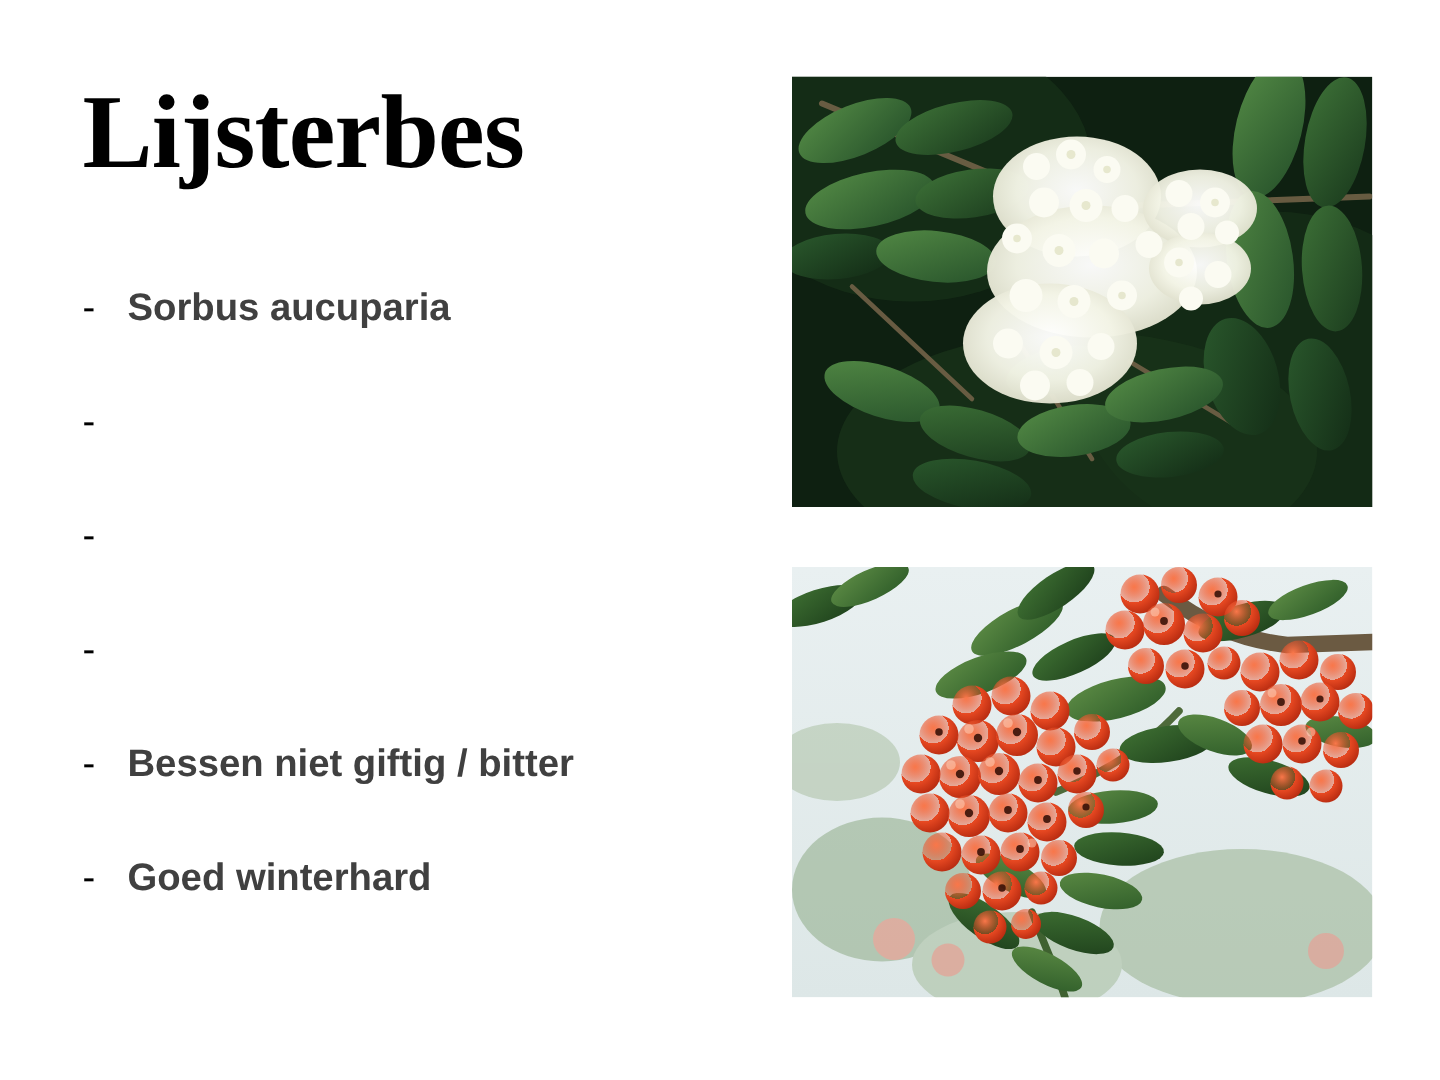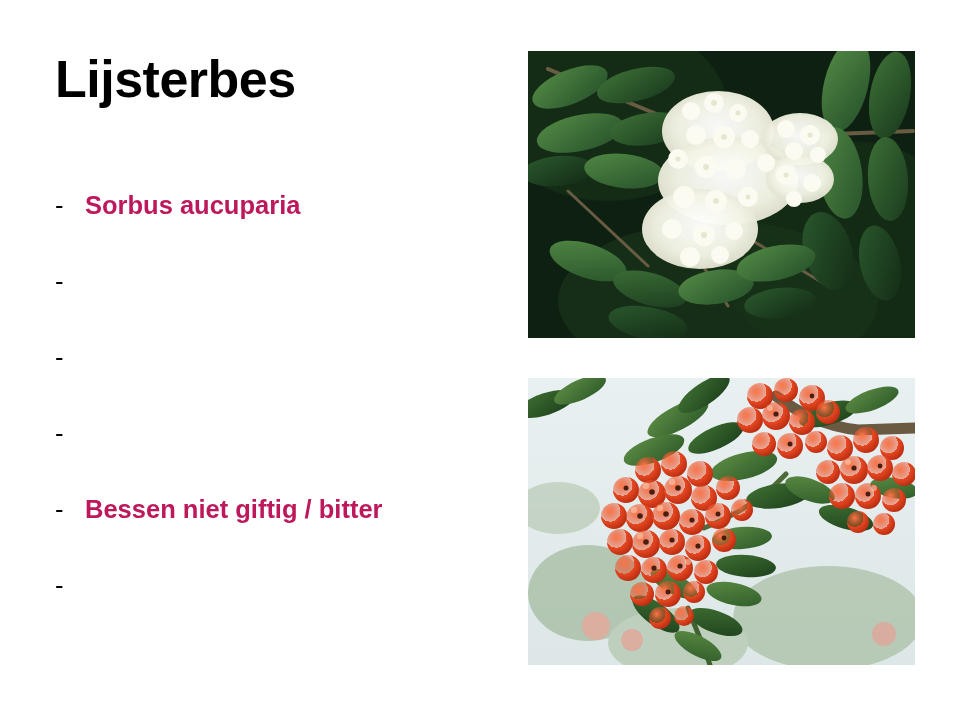--- a/index.html
+++ b/index.html
@@ -22,26 +22,27 @@
     width: 960px;
     height: 720px;
     background: #ffffff;
   }
 
   
   #slide-title {
     position: absolute;
     left: 55px;
     top: 52px;
-    font-size: 52px;
+    font-size: 70px;
     font-weight: bold;
     letter-spacing: -0.5px;
     line-height: 1.05;
     white-space: nowrap;
     color: #000000;
+    font-family: Liberation Serif, serif;
   }
 
   
   #bullet-list {
     position: absolute;
     left: 55px;
     top: 190px;
     width: 440px;
     margin: 0;
     padding: 0;
@@ -57,21 +58,21 @@
     white-space: nowrap;
   }
   .bullet-marker {
     width: 30px;
     flex: 0 0 30px;
     font-size: 25.5px;
     font-weight: normal;
     color: #000000;
   }
   .bullet-text {
-    color: #be185d;
+    color: #404040;
   }
 
   
   .photo {
     position: absolute;
     width: 387px;
     height: 287px;
     overflow: hidden;
   }
   #photo-flowers {
@@ -108,20 +109,21 @@
     </li>
     <li class="bullet-item">
       <span class="bullet-marker">-</span>
     </li>
     <li class="bullet-item">
       <span class="bullet-marker">-</span>
       <span class="bullet-text">Bessen niet giftig / bitter</span>
     </li>
     <li class="bullet-item">
       <span class="bullet-marker">-</span>
+      <span class="bullet-text">Goed winterhard</span>
     </li>
   </ul>
 
   <div class="photo" id="photo-flowers">
     <svg viewBox="0 0 387 287" preserveAspectRatio="none">
       <defs>
         <radialGradient id="flowerGlow" cx="50%" cy="45%" r="60%">
           <stop offset="0%" stop-color="#ffffff"></stop>
           <stop offset="60%" stop-color="#f3f4e6"></stop>
           <stop offset="100%" stop-color="#dcdcc8"></stop>

